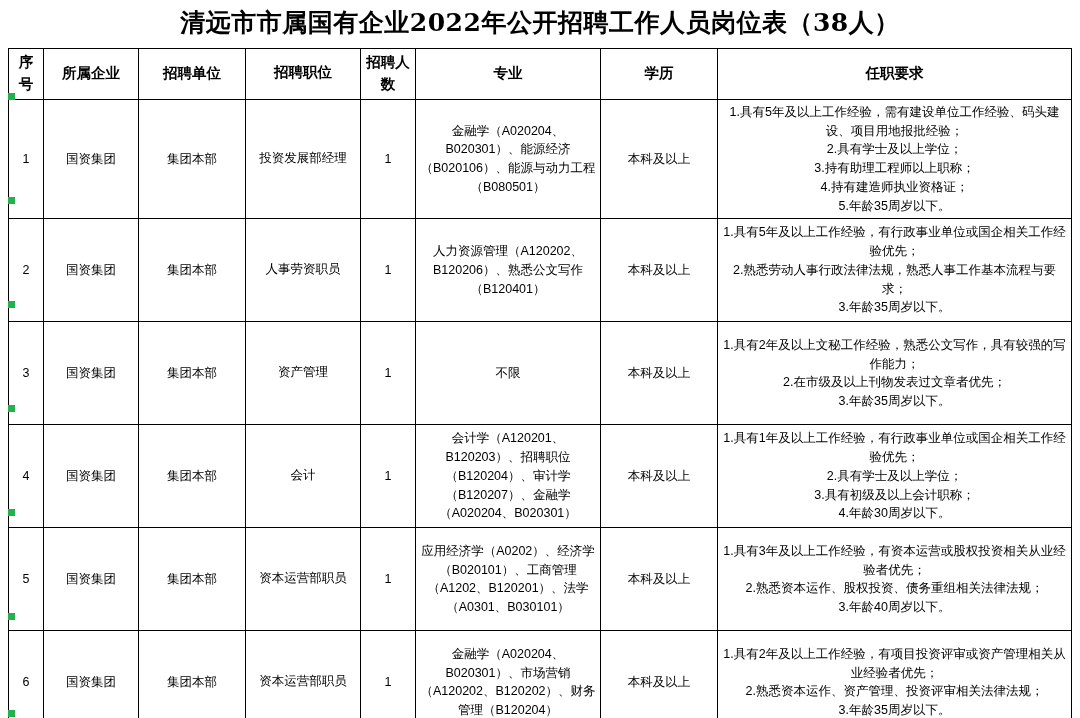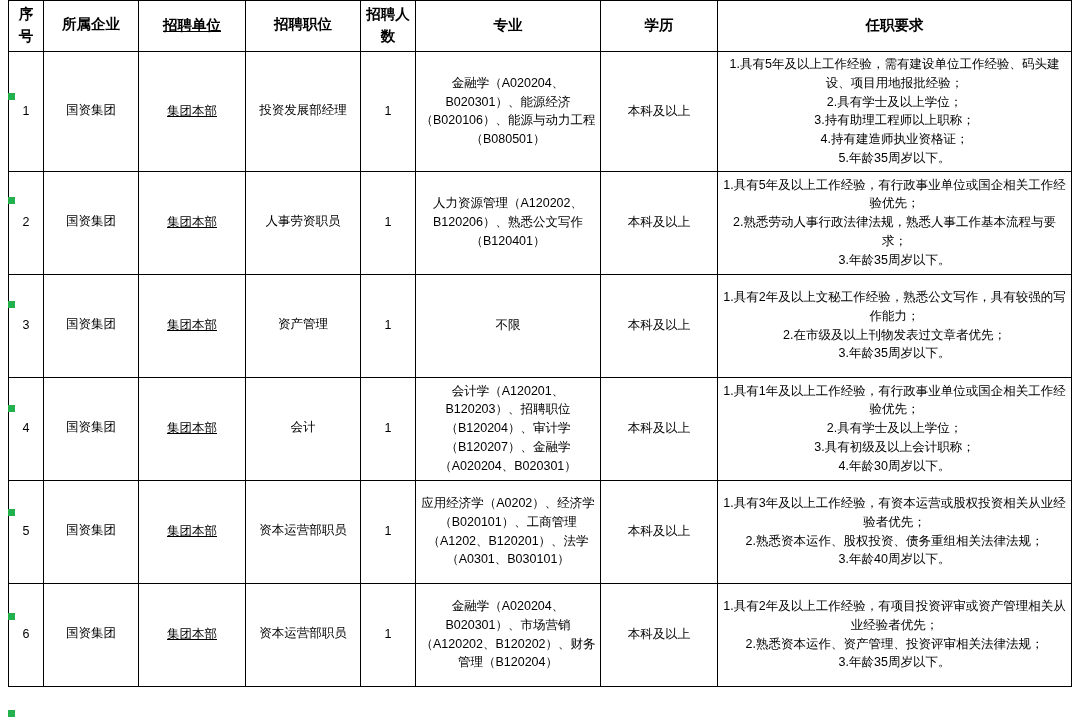--- a/index.html
+++ b/index.html
@@ -42,22 +42,22 @@
     font-size: 12.5px;
     line-height: 1.5;
   }
   table.job-table thead th {
     font-weight: bold;
     font-size: 14.5px;
     height: 46px;
     padding: 2px 3px;
   }
   th.col-index, td.col-index { width: 28px; }
-  th.col-company, td.col-company { width: 88px; font-family: Liberation Mono, monospace; }
-  th.col-unit, td.col-unit { width: 100px; text-decoration: underline; }
+  th.col-company, td.col-company { width: 88px; }
+  th.col-unit, td.col-unit { width: 100px; }
   th.col-position, td.col-position { width: 108px; font-family: Liberation Mono, monospace; }
   th.col-count, td.col-count { width: 48px; }
   th.col-major, td.col-major { width: 178px; }
   th.col-edu, td.col-edu { width: 110px; }
   th.col-req, td.col-req { width: auto; }
 
   th.col-index, th.col-count {
     line-height: 1.15;
   }
   td.col-req {
@@ -79,20 +79,21 @@
     height: 7px;
     background: #22b14c;
     left: 8px;
   }
 </style>
 </head>
 <body>
 
 <div id="page">
 
+  <div class="doc-title">清远市市属国有企业2022年公开招聘工作人员岗位表（38人）</div>
 
   <table class="job-table">
     <thead>
       <tr>
         <th class="col-index">序号</th>
         <th class="col-company">所属企业</th>
         <th class="col-unit">招聘单位</th>
         <th class="col-position">招聘职位</th>
         <th class="col-count">招聘人数</th>
         <th class="col-major">专业</th>

